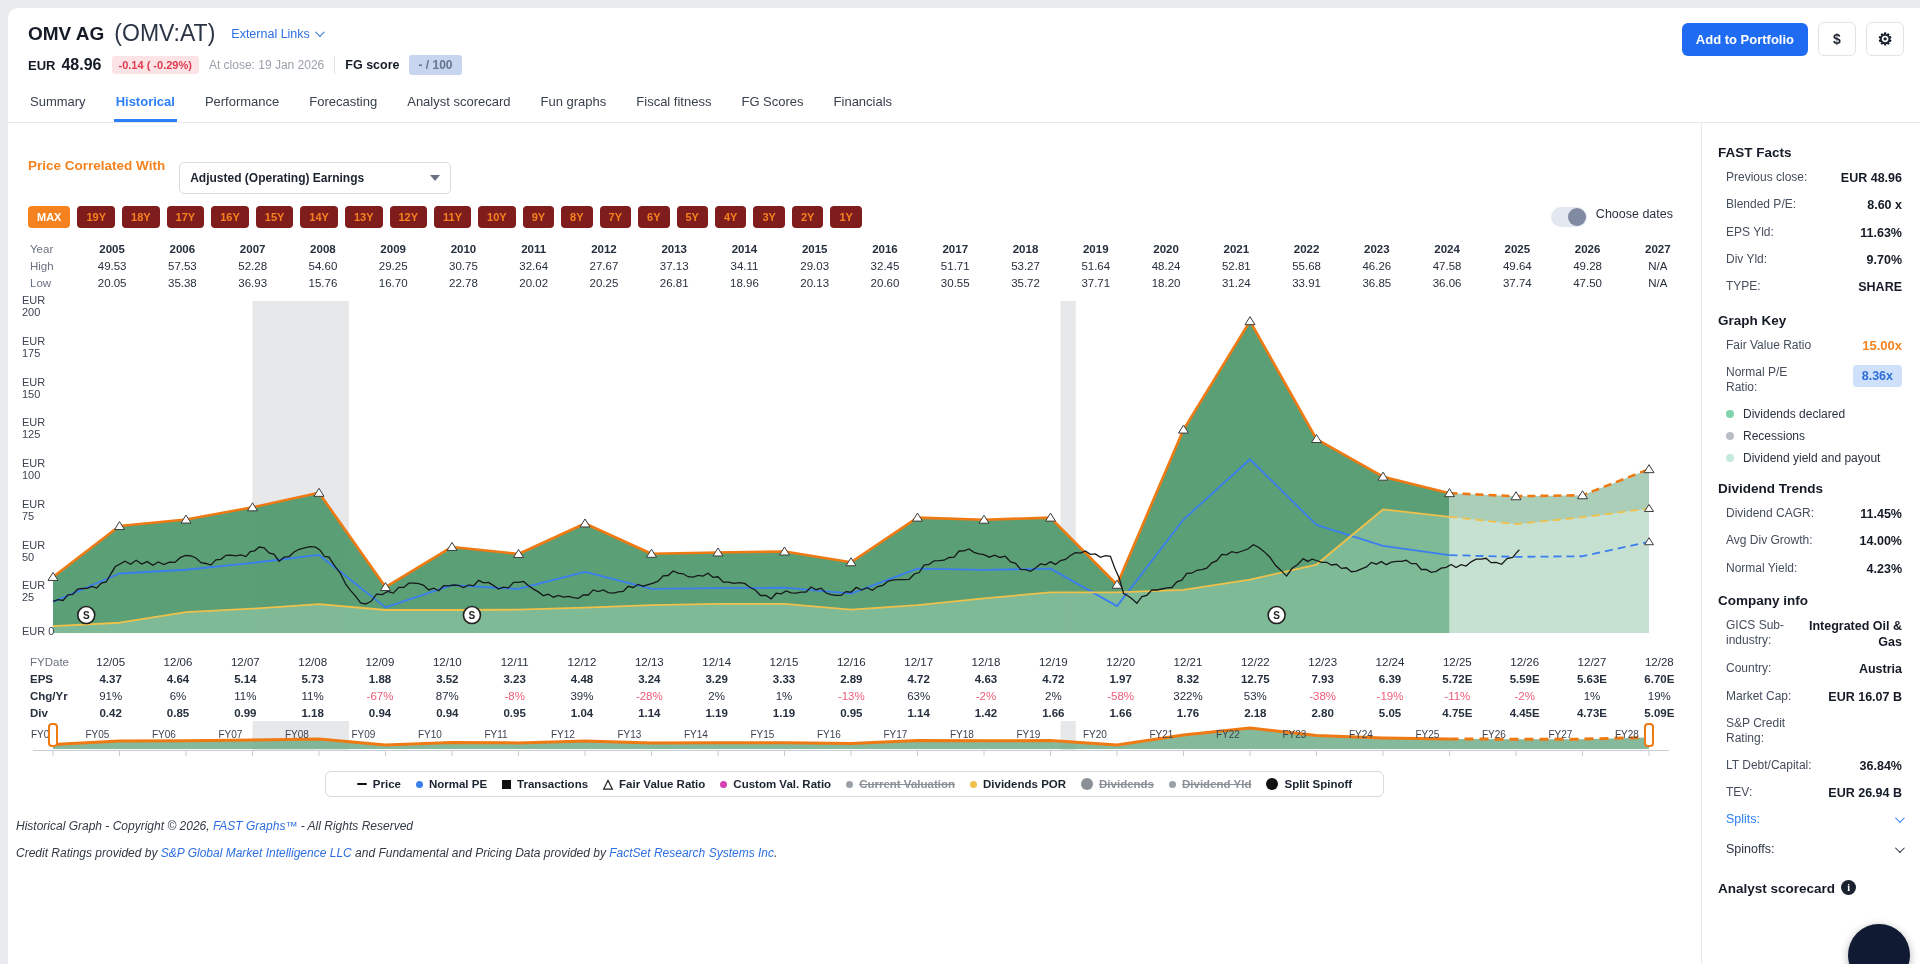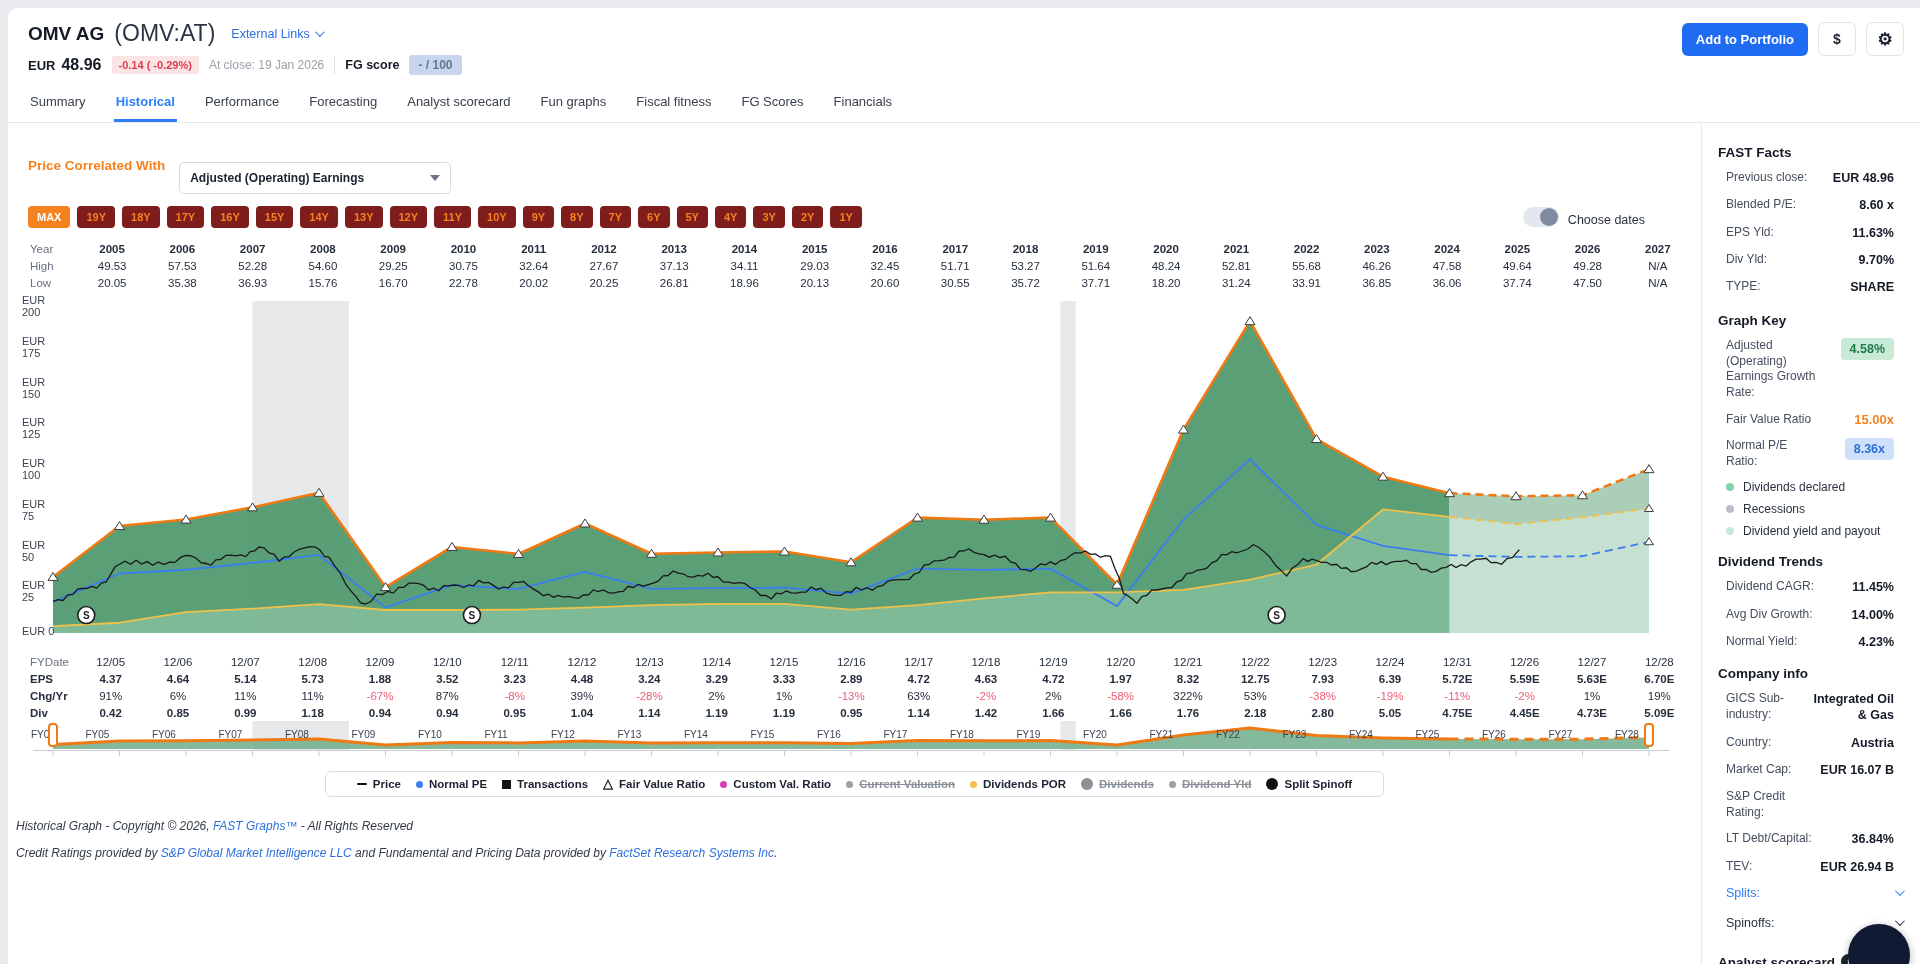--- a/index.html
+++ b/index.html
@@ -31,21 +31,21 @@
   .bodyzone{display:flex;height:calc(100% - 108px);}
   .main{width:1693px;flex:0 0 auto;position:relative;}
   
   .controls{display:flex;align-items:center;gap:14px;padding:14px 0 0 20px;}
   .pcw{color:#f5821f;font-size:13.5px;font-weight:bold;}
   .select{width:250px;border:1px solid #d7dade;border-radius:5px;background:#fff;padding:8px 10px;font-size:12px;font-weight:bold;color:#1b2330;display:flex;align-items:center;justify-content:space-between;cursor:pointer;margin-top:25px;}
   .select .arr{width:0;height:0;border-left:5px solid transparent;border-right:5px solid transparent;border-top:6px solid #6b7280;}
   .ranges{display:flex;align-items:center;gap:7px;padding:12px 0 0 20px;}
   .rbtn{font-size:11px;font-weight:bold;color:#f5821f;background:#7f1d1d;border-radius:4px;padding:5px 9px;cursor:pointer;}
   .rbtn.active{background:#f5821f;color:#fff;}
-  .choose-dates{margin-left:auto;margin-right:56px;display:flex;align-items:flex-end;gap:9px;}
+  .choose-dates{margin-left:auto;margin-right:28px;display:flex;align-items:flex-start;gap:9px;}
   .toggle{width:36px;height:20px;border-radius:10px;background:#e3e7ef;position:relative;cursor:pointer;}
   .toggle .knob{position:absolute;right:1px;top:1px;width:18px;height:18px;border-radius:50%;background:#808aa0;}
   .choose-dates .lbl{font-size:12.5px;color:#2a3240;font-weight:500;}
   
   .yt{display:grid;grid-template-columns:55px repeat(23,1fr);margin:12px 8px 0 14px;}
   .bt{display:grid;grid-template-columns:55px repeat(24,1fr);margin:2px 8px 0 14px;}
   .cell{font-size:11.5px;text-align:center;padding:2.5px 0;color:#262f3d;}
   .rowlab{text-align:left;padding-left:8px;color:#6a7280;}
   .b{font-weight:bold;}
   .neg{color:#ee5b77;}
@@ -63,21 +63,21 @@
   .mk-square{width:9px;height:9px;}
   .mk-big{width:12px;height:12px;border-radius:50%;}
   .mk-tri{font-size:13px;line-height:10px;color:#222;}
   
   .footer{padding:22px 0 0 8px;font-size:12px;color:#323a46;font-style:italic;}
   .footer .line{margin-bottom:13px;}
   .flink{color:#2d6fe0;cursor:pointer;}
   
   .sidebar{flex:1 1 auto;border-left:1px solid #e7e9ed;padding:12px 18px 0 16px;position:relative;overflow:hidden;}
   .sec-title{font-size:13.5px;font-weight:bold;color:#141a26;margin:10px 0 10px 0;}
-  .kv{display:flex;justify-content:space-between;align-items:flex-start;margin:0 8px 11px 8px;gap:16px;}
+  .kv{display:flex;justify-content:space-between;align-items:flex-start;margin:0 0 11px 8px;gap:0;}
   .kv .k{font-size:12px;color:#454e5d;max-width:95px;line-height:1.3;}
   .kv .v{font-size:12.5px;font-weight:bold;color:#141a26;text-align:right;line-height:1.3;}
   .badge-green{background:#c8ead6;color:#1e7a4c;font-size:12.5px;font-weight:bold;padding:4px 9px;border-radius:4px;}
   .val-orange{color:#f5821f;font-size:13px;font-weight:bold;}
   .badge-blue{background:#cfe0fb;color:#2d6fd6;font-size:12.5px;font-weight:bold;padding:4px 9px;border-radius:4px;}
   .dotrow{display:flex;align-items:center;gap:9px;margin:0 0 8px 8px;font-size:12px;color:#2a3240;}
   .dot{width:8px;height:8px;border-radius:50%;flex:0 0 auto;}
   .linkrow{display:flex;justify-content:space-between;align-items:center;margin:0 0 16px 8px;font-size:12.5px;cursor:pointer;}
   .linkrow .blue{color:#2d7ff9;}
   .linkrow .dark{color:#2a3240;}
@@ -328,21 +328,21 @@
           <div class="cell">12/15</div>
           <div class="cell">12/16</div>
           <div class="cell">12/17</div>
           <div class="cell">12/18</div>
           <div class="cell">12/19</div>
           <div class="cell">12/20</div>
           <div class="cell">12/21</div>
           <div class="cell">12/22</div>
           <div class="cell">12/23</div>
           <div class="cell">12/24</div>
-          <div class="cell">12/31</div>
+          <div class="cell">12/25</div>
           <div class="cell">12/26</div>
           <div class="cell">12/27</div>
           <div class="cell">12/28</div>
           <div class="cell rowlab b" style="color: rgb(38, 47, 61);">EPS</div>
           <div class="cell b">4.37</div>
           <div class="cell b">4.64</div>
           <div class="cell b">5.14</div>
           <div class="cell b">5.73</div>
           <div class="cell b">1.88</div>
           <div class="cell b">3.52</div>
@@ -554,24 +554,20 @@
             <span class="v">9.70%</span>
           </div>
           <div class="kv">
             <span class="k">TYPE:</span>
             <span class="v">SHARE</span>
           </div>
         </div>
 
       <div class="sec-title" style="margin-top:18px;">Graph Key</div>
       <div class="kv">
-        <span class="k" style="max-width:118px;">Adjusted (Operating) Earnings Growth Rate:</span>
-        <span class="badge-green">4.58%</span>
-      </div>
-      <div class="kv">
         <span class="k">Fair Value Ratio</span>
         <span class="val-orange">15.00x</span>
       </div>
       <div class="kv">
         <span class="k">Normal P/E Ratio:</span>
         <span class="badge-blue">8.36x</span>
       </div>
       <div id="gk-dots">
           <div class="dotrow">
             <span class="dot" style="background: rgb(126, 211, 168);"></span>

